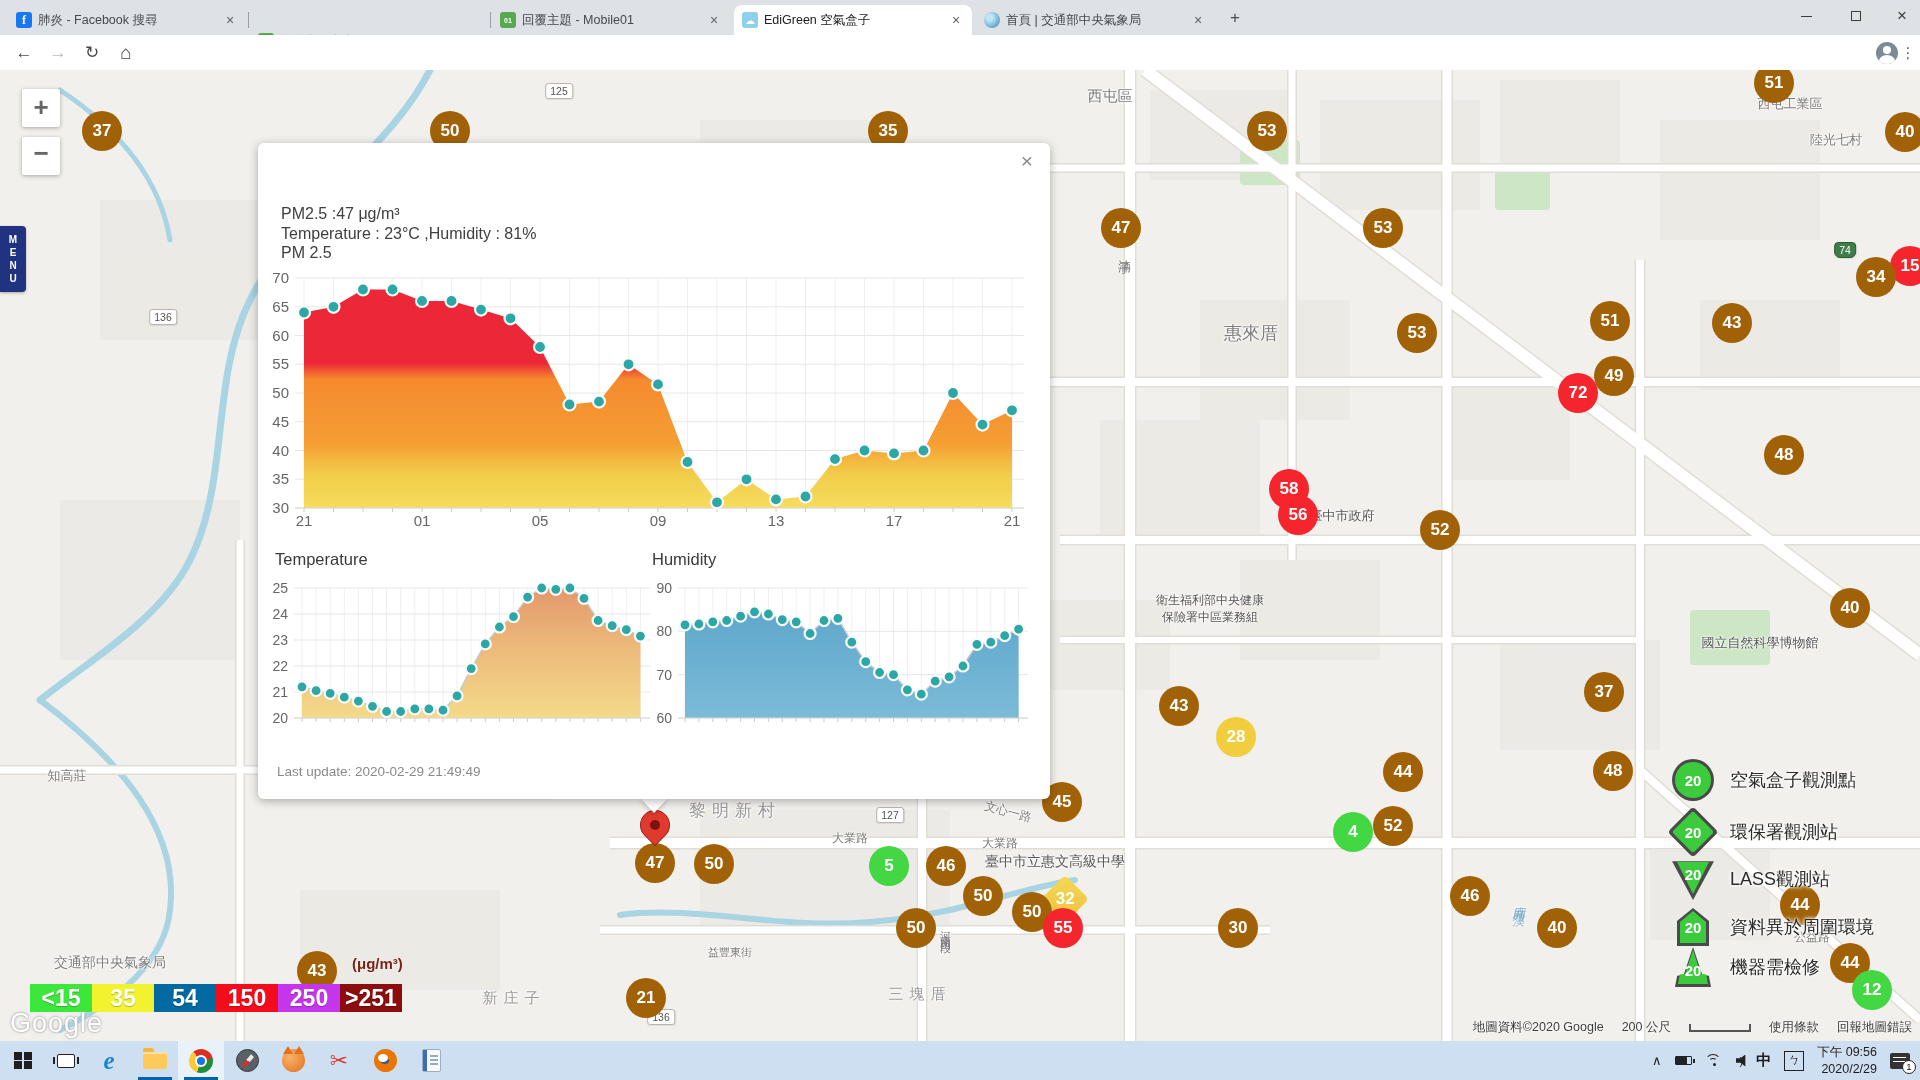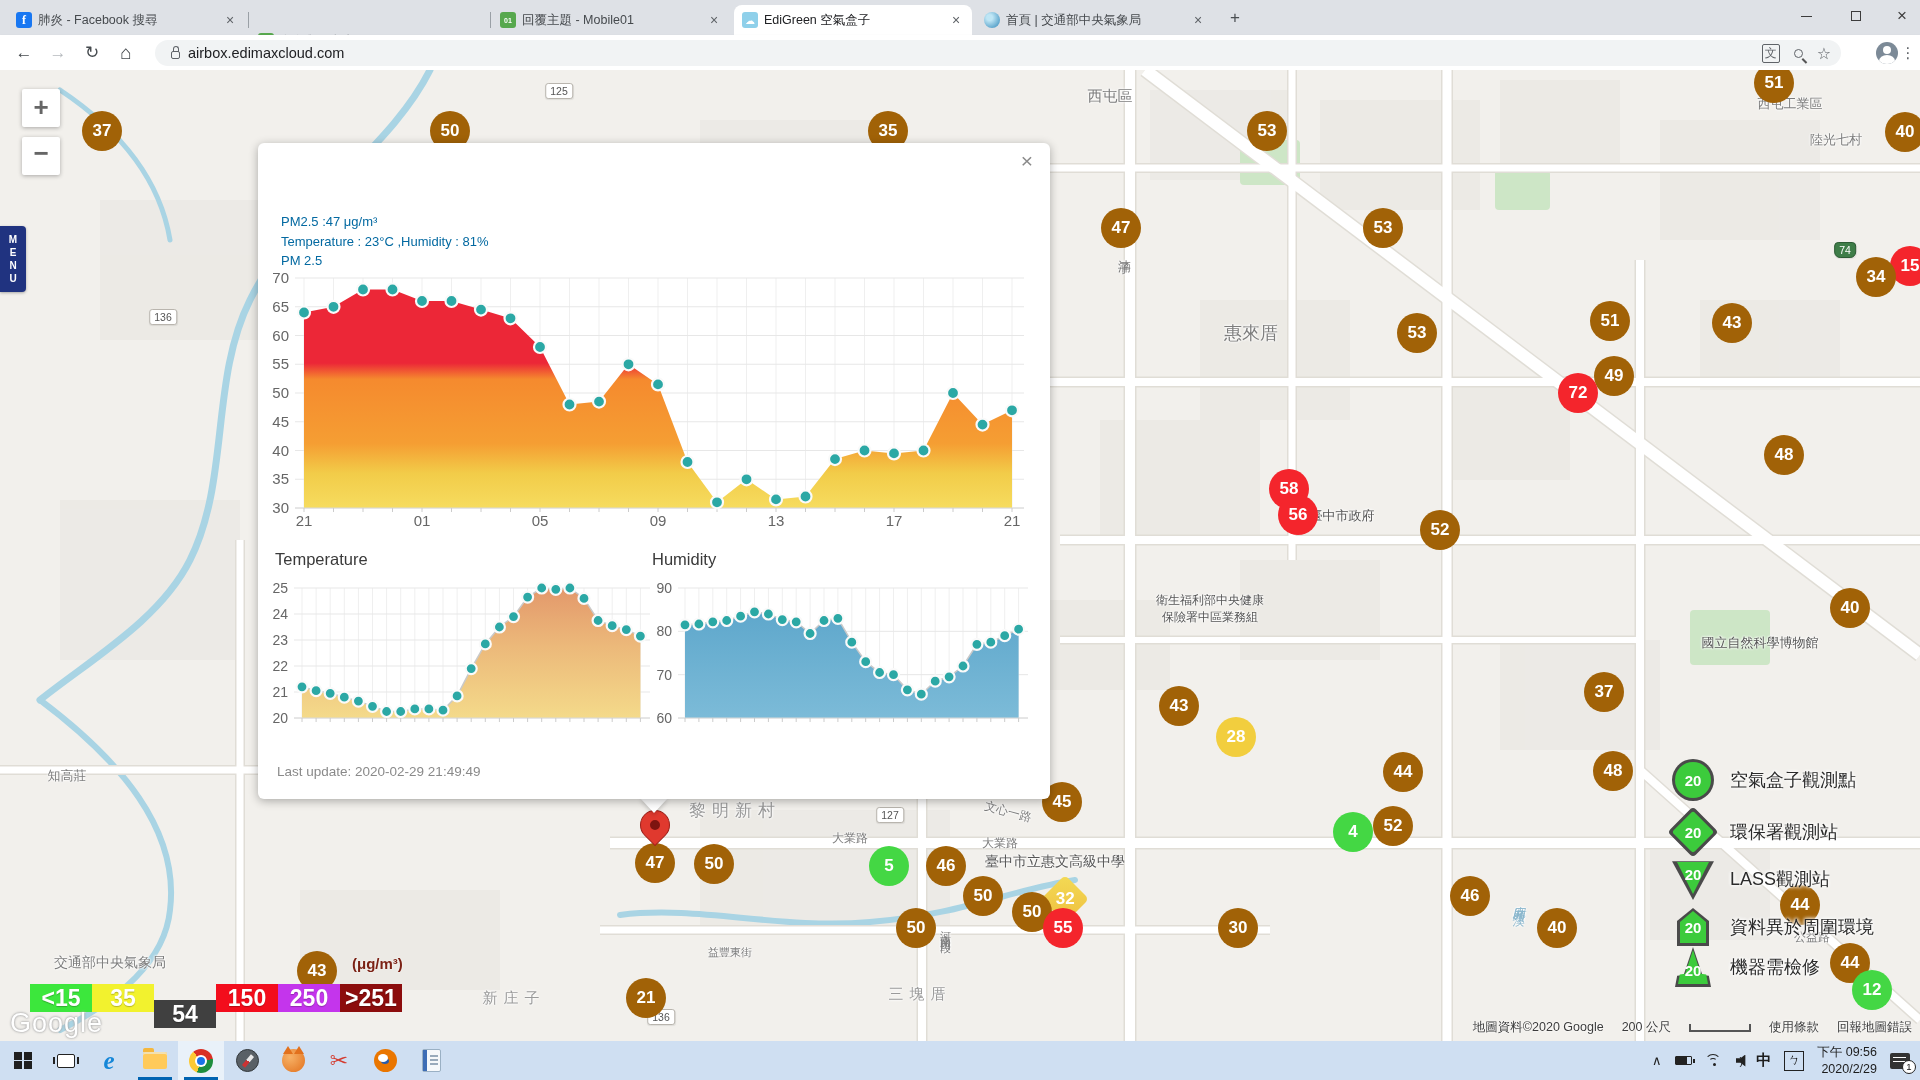--- a/index.html
+++ b/index.html
@@ -50,21 +50,21 @@
   .pin:after{content:"";position:absolute;left:9px;top:9px;width:10px;height:10px;border-radius:50%;background:#7e1410;}
   
   .zoombtn{position:absolute;left:22px;width:38px;height:38px;background:#fff;border-radius:2px;box-shadow:0 1px 4px rgba(0,0,0,.3);color:#666;font-size:26px;font-weight:bold;text-align:center;line-height:36px;}
   .menubtn{position:absolute;left:0;top:226px;width:26px;background:#203380;color:#fff;border-radius:0 4px 4px 0;padding:7px 0;text-align:center;font-size:10px;font-weight:bold;line-height:13px;box-shadow:0 1px 3px rgba(0,0,0,.3);}
   
   .card{position:absolute;left:258px;top:143px;width:792px;height:656px;background:#fff;border-radius:6px;box-shadow:0 2px 10px rgba(0,0,0,.3);}
   .card-tail{position:absolute;left:640px;top:798px;width:0;height:0;border-left:14px solid transparent;border-right:14px solid transparent;border-top:15px solid #fff;filter:drop-shadow(0 2px 2px rgba(0,0,0,.2));}
   .card-close{position:absolute;right:12px;top:6px;font-size:21px;color:#8a8a8a;width:22px;text-align:center;}
   .card-title{position:absolute;left:22px;top:16px;font-size:29px;font-weight:bold;color:#45A4CD;white-space:nowrap;}
   .card-coords{font-weight:normal;font-size:26px;margin-left:26px;}
-  .card-info{position:absolute;left:23px;top:61px;font-size:13px;color:#0369a1;line-height:19.5px;margin-top:8px;}
+  .card-info{position:absolute;left:23px;top:61px;font-size:16px;color:#404040;line-height:19.5px;}
   .sec-label{position:absolute;font-size:16.5px;color:#3a3a3a;}
   .lastupdate{position:absolute;left:19px;top:621px;font-size:13.5px;color:#8a8a8a;}
   .chart-svg{position:absolute;left:0;top:0;pointer-events:none;}
   
   .rlegend{position:absolute;display:flex;align-items:center;gap:16px;}
   .rlegend .txt{font-size:18px;color:#2b2b2b;font-weight:500;text-shadow:0 0 3px #fff,0 0 4px #fff,0 0 4px #fff;white-space:nowrap;}
   .licon{position:relative;width:42px;height:42px;flex:0 0 42px;display:flex;align-items:center;justify-content:center;}
   .licon .num{position:absolute;color:#fff;font-weight:bold;font-size:15px;z-index:3;}
   .shape-outer{position:absolute;inset:0;background:#4a4a4a;}
   .shape-inner{position:absolute;inset:3px;background:#3CCB3C;}
@@ -178,29 +178,20 @@
         <span style="display:block;width:10px;height:10px;border:1.5px solid #3c3c3c;"></span>
       </div>
     <div class="winbtn" style="left:1879px;font-size:17px;">×</div>
   </div>
 
   <div class="navbar">
     <div class="navicon" style="left:12px;">←</div>
     <div class="navicon disabled" style="left:46px;">→</div>
     <div class="navicon" style="left:80px;">↻</div>
     <div class="navicon" style="left:114px;font-size:19px;">⌂</div>
-    <div class="omnibox">
-      <span class="padlock"></span>
-      <span class="url">airbox.edimaxcloud.com</span>
-      <span class="boxicons">
-        <span style="font-size:12px;border:1px solid #5f6368;border-radius:2px;padding:0 2px;">文</span>
-        <span class="magicon" style="border-color:#5f6368;"></span>
-        <span style="font-size:16px;">☆</span>
-      </span>
-    </div>
     <div class="avatar-c"></div>
     <div class="kebab">⋮</div>
   </div>
 
   <div id="map">
     <svg width="1920" height="971" style="position:absolute;left:0;top:0;">
       <rect x="0" y="0" width="1920" height="971" fill="#F2F0EC"></rect>
       <g fill="#E8E6E1" opacity="0.55">
         <rect x="1150" y="20" width="140" height="90"></rect>
           <rect x="1320" y="30" width="160" height="110"></rect>
@@ -806,21 +797,21 @@
           <span class="num">20</span>
         </span>
     <span class="txt">機器需檢修</span>
       </div>
     </div>
 
   <div class="unit-label">(μg/m³)</div>
   <div class="scale-row" id="scalerow">
       <div class="scale-box" style="background: rgb(60, 231, 60);">&lt;15</div>
       <div class="scale-box" style="background: rgb(242, 242, 46);">35</div>
-      <div class="scale-box" style="background: #404040; margin-top: 16px;">54</div>
+      <div class="scale-box" style="background: #0369a1;">54</div>
       <div class="scale-box" style="background: rgb(243, 13, 28);">150</div>
       <div class="scale-box" style="background: rgb(196, 53, 236);">250</div>
       <div class="scale-box" style="background: rgb(140, 13, 13);">&gt;251</div>
     </div>
   <div class="google-logo">Google</div>
 
   <div class="attrib">
     <span>地圖資料©2020 Google</span>
     <span>200 公尺</span>
     <span class="scalebar"></span>

